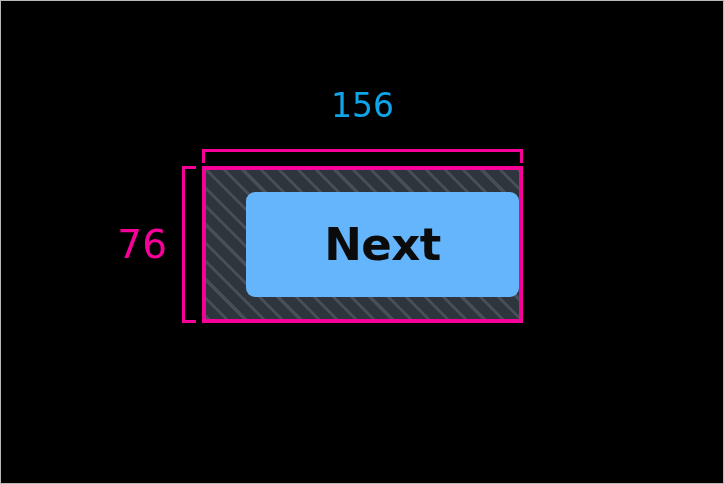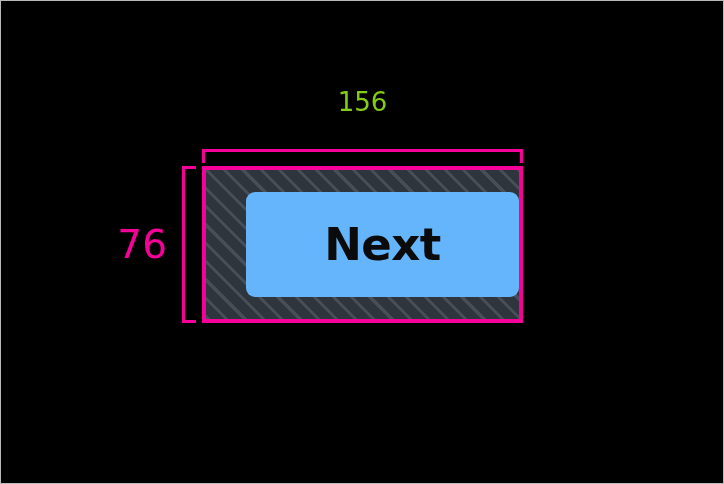--- a/index.html
+++ b/index.html
@@ -97,22 +97,22 @@
   }
   #width-dimension .tick-left  { left: 0; }
   #width-dimension .tick-right { right: 0; }
 
   #width-label {
     position: absolute;
     left: 201px;
     top: 88px;
     width: 321px;
     text-align: center;
-    color: #84cc16;
-    font-size: 26px;
+    color: #0ea5e9;
+    font-size: 33px;
     line-height: 1;
     font-family: "DejaVu Sans", "Liberation Sans", sans-serif;
   }
 
   
   #height-dimension {
     position: absolute;
     left: 181px;
     top: 165px;
     width: 14px;

